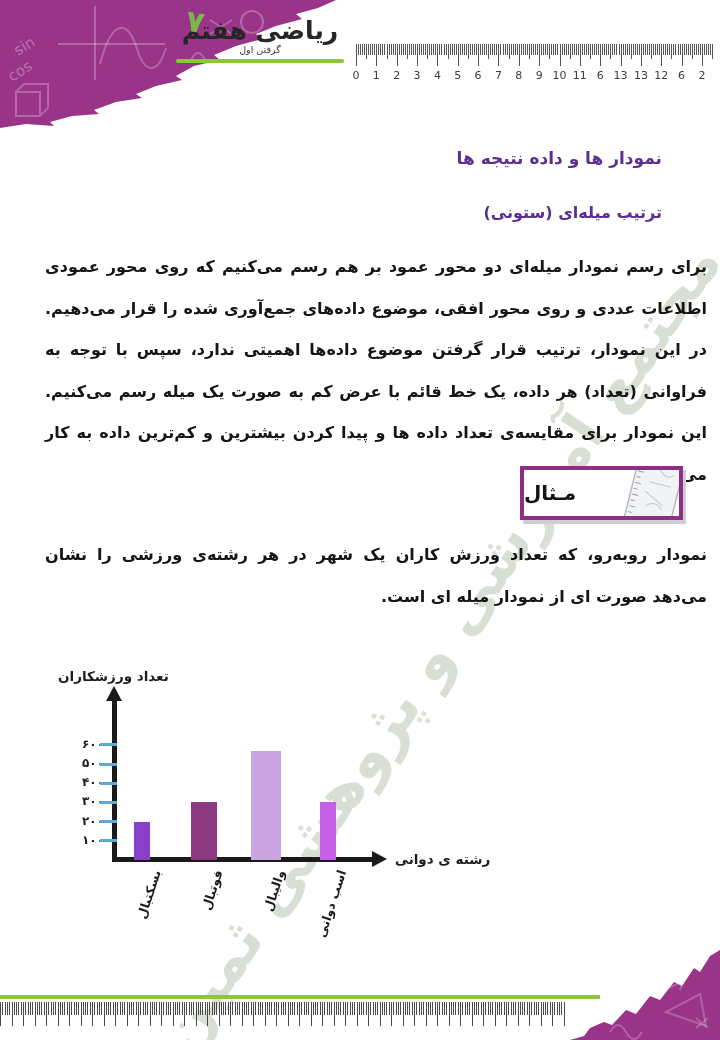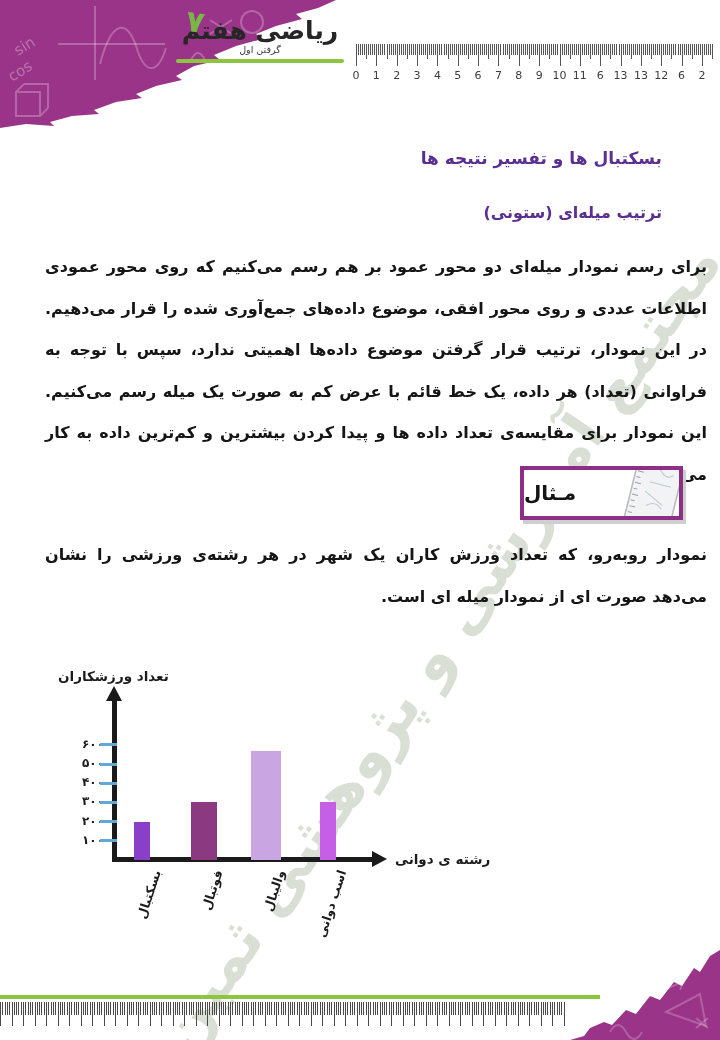--- a/index.html
+++ b/index.html
@@ -302,21 +302,21 @@
       <div class="num" style="left: 215.85px;">11</div>
       <div class="num" style="left: 236.2px;">6</div>
       <div class="num" style="left: 256.55px;">13</div>
       <div class="num" style="left: 276.9px;">13</div>
       <div class="num" style="left: 297.25px;">12</div>
       <div class="num" style="left: 317.6px;">6</div>
       <div class="num" style="left: 337.95px;">2</div>
     </div>
 </div>
 
-<div class="abs rtl h-section content">بسکتبال ها و تفسیر نتیجه ها</div>
+<div class="abs rtl h-section content">نمودار ها و داده نتیجه ها</div>
 <div class="abs rtl h-sub content">ترتیب میله‌ای (ستونی)</div>
 
 <div class="abs rtl para para-intro content">برای رسم نمودار میله‌ای دو محور عمود بر هم رسم می‌کنیم که روی محور عمودی اطلاعات عددی و روی محور افقی، موضوع داده‌های جمع‌آوری شده را قرار می‌دهیم. در این نمودار، ترتیب قرار گرفتن موضوع داده‌ها اهمیتی ندارد، سپس با توجه به فراوانی (تعداد) هر داده، یک خط قائم با عرض کم به صورت یک میله رسم می‌کنیم. این نمودار برای مقایسه‌ی تعداد داده ها و پیدا کردن بیشترین و کم‌ترین داده به کار می‌رود.</div>
 
 <div class="abs example-box content">
   <span class="example-label">مـثال</span>
   <svg width="74" height="48" viewBox="0 0 74 48">
     <g transform="rotate(14 48 24)">
       <rect x="26" y="-10" width="46" height="68" fill="#f2f3f5" stroke="#b5b9bf" stroke-width="1.5"></rect>
       <g stroke="#9aa0a8" stroke-width="1">

